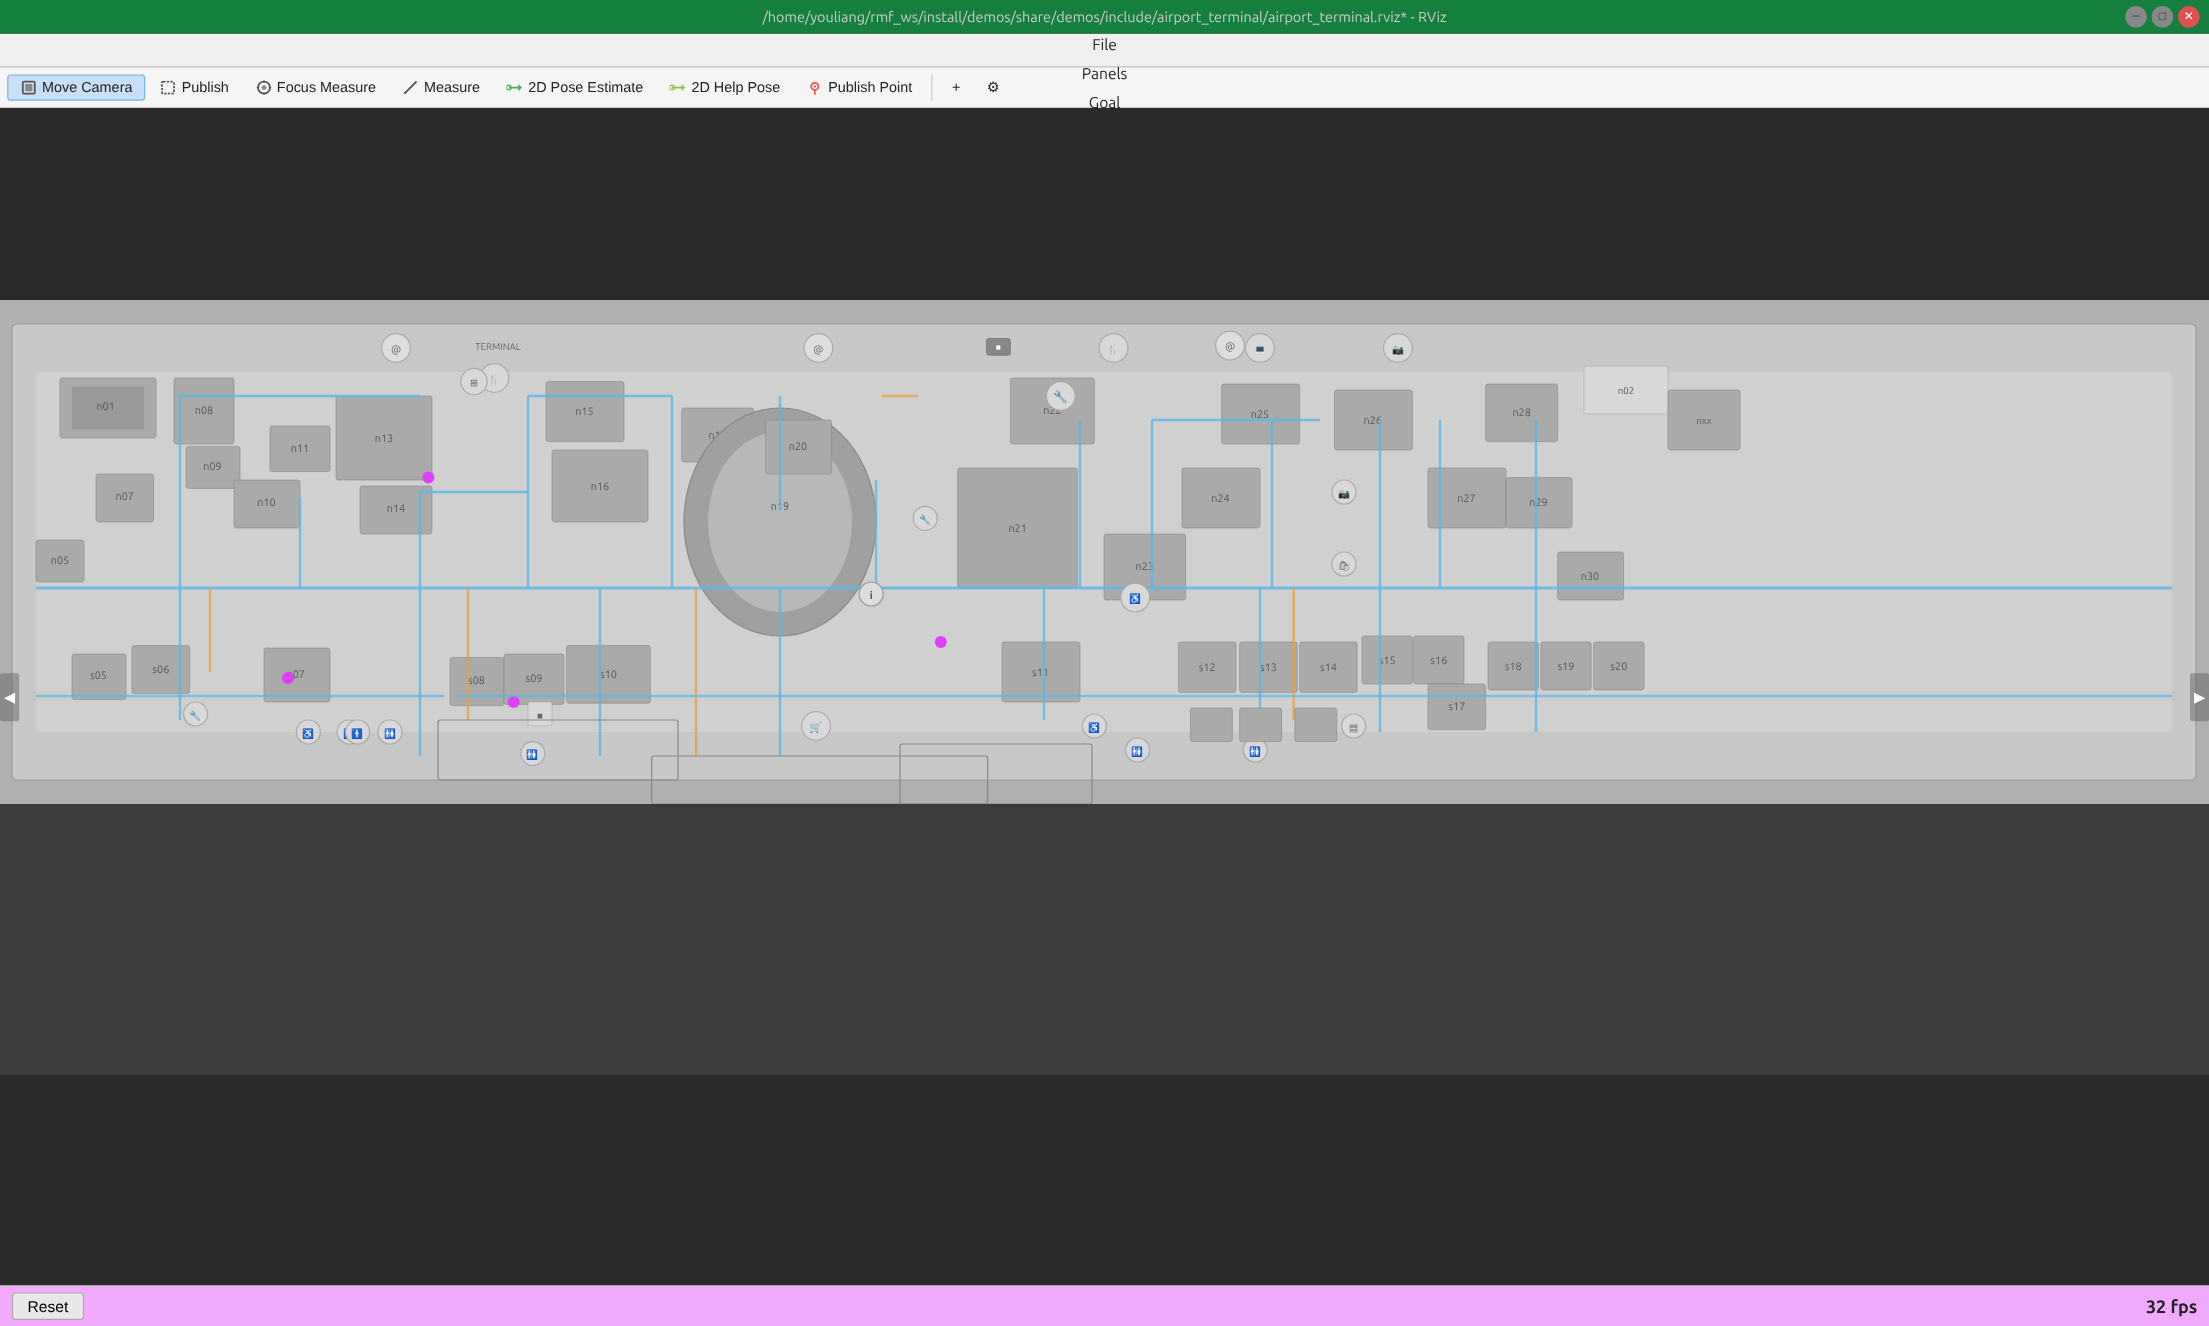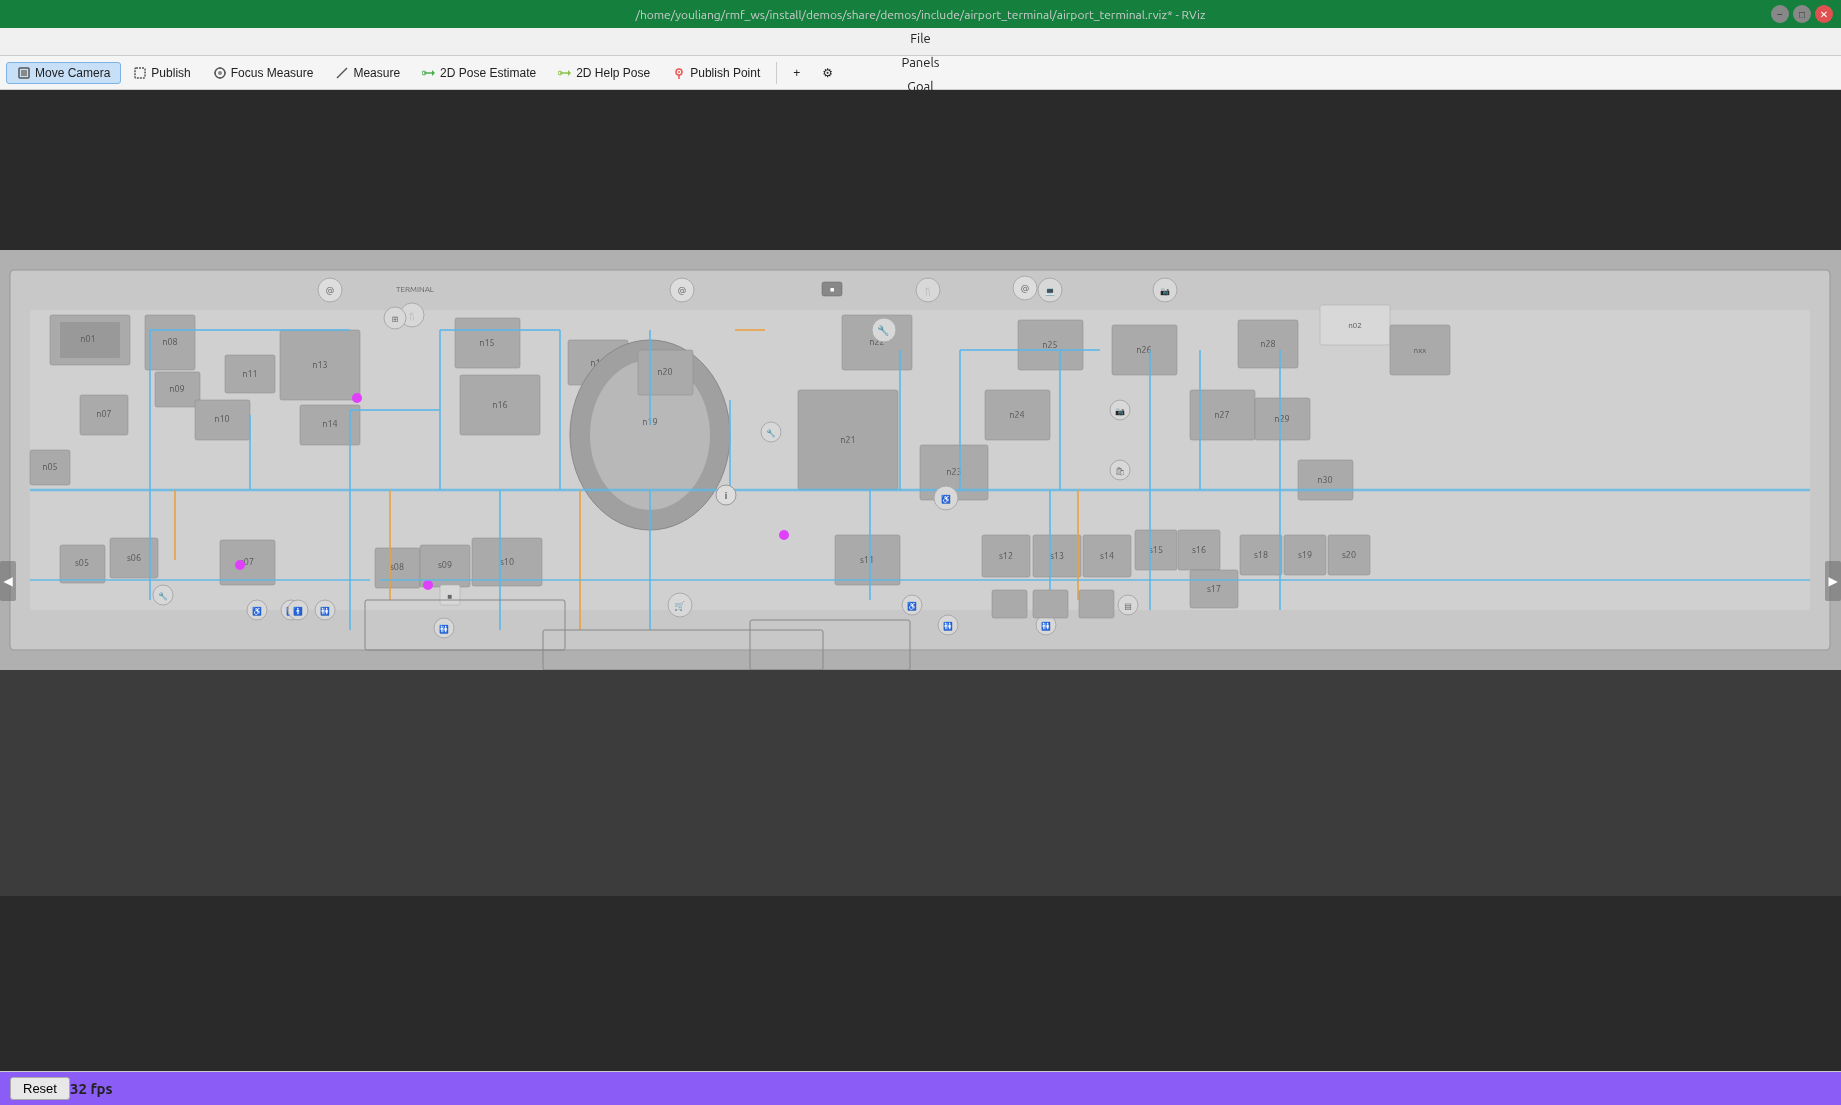--- a/index.html
+++ b/index.html
@@ -153,25 +153,26 @@
       border-radius: 2px;
       z-index: 10;
     }
     .side-arrow.left { left: 0; }
     .side-arrow.right { right: 0; }
 
     
     #statusbar {
       width: 100%;
       height: 34px;
-      background: #8b5cf6;
+      background: #f0abfc;
       border-top: 1px solid #ccc;
       display: flex;
       align-items: center;
       padding: 0 10px;
+      justify-content: space-between;
     }
     .status-reset-btn {
       padding: 3px 12px;
       background: #e8e8e8;
       border: 1px solid #aaa;
       border-radius: 3px;
       cursor: pointer;
       font-size: 13px;
     }
     .status-fps {

